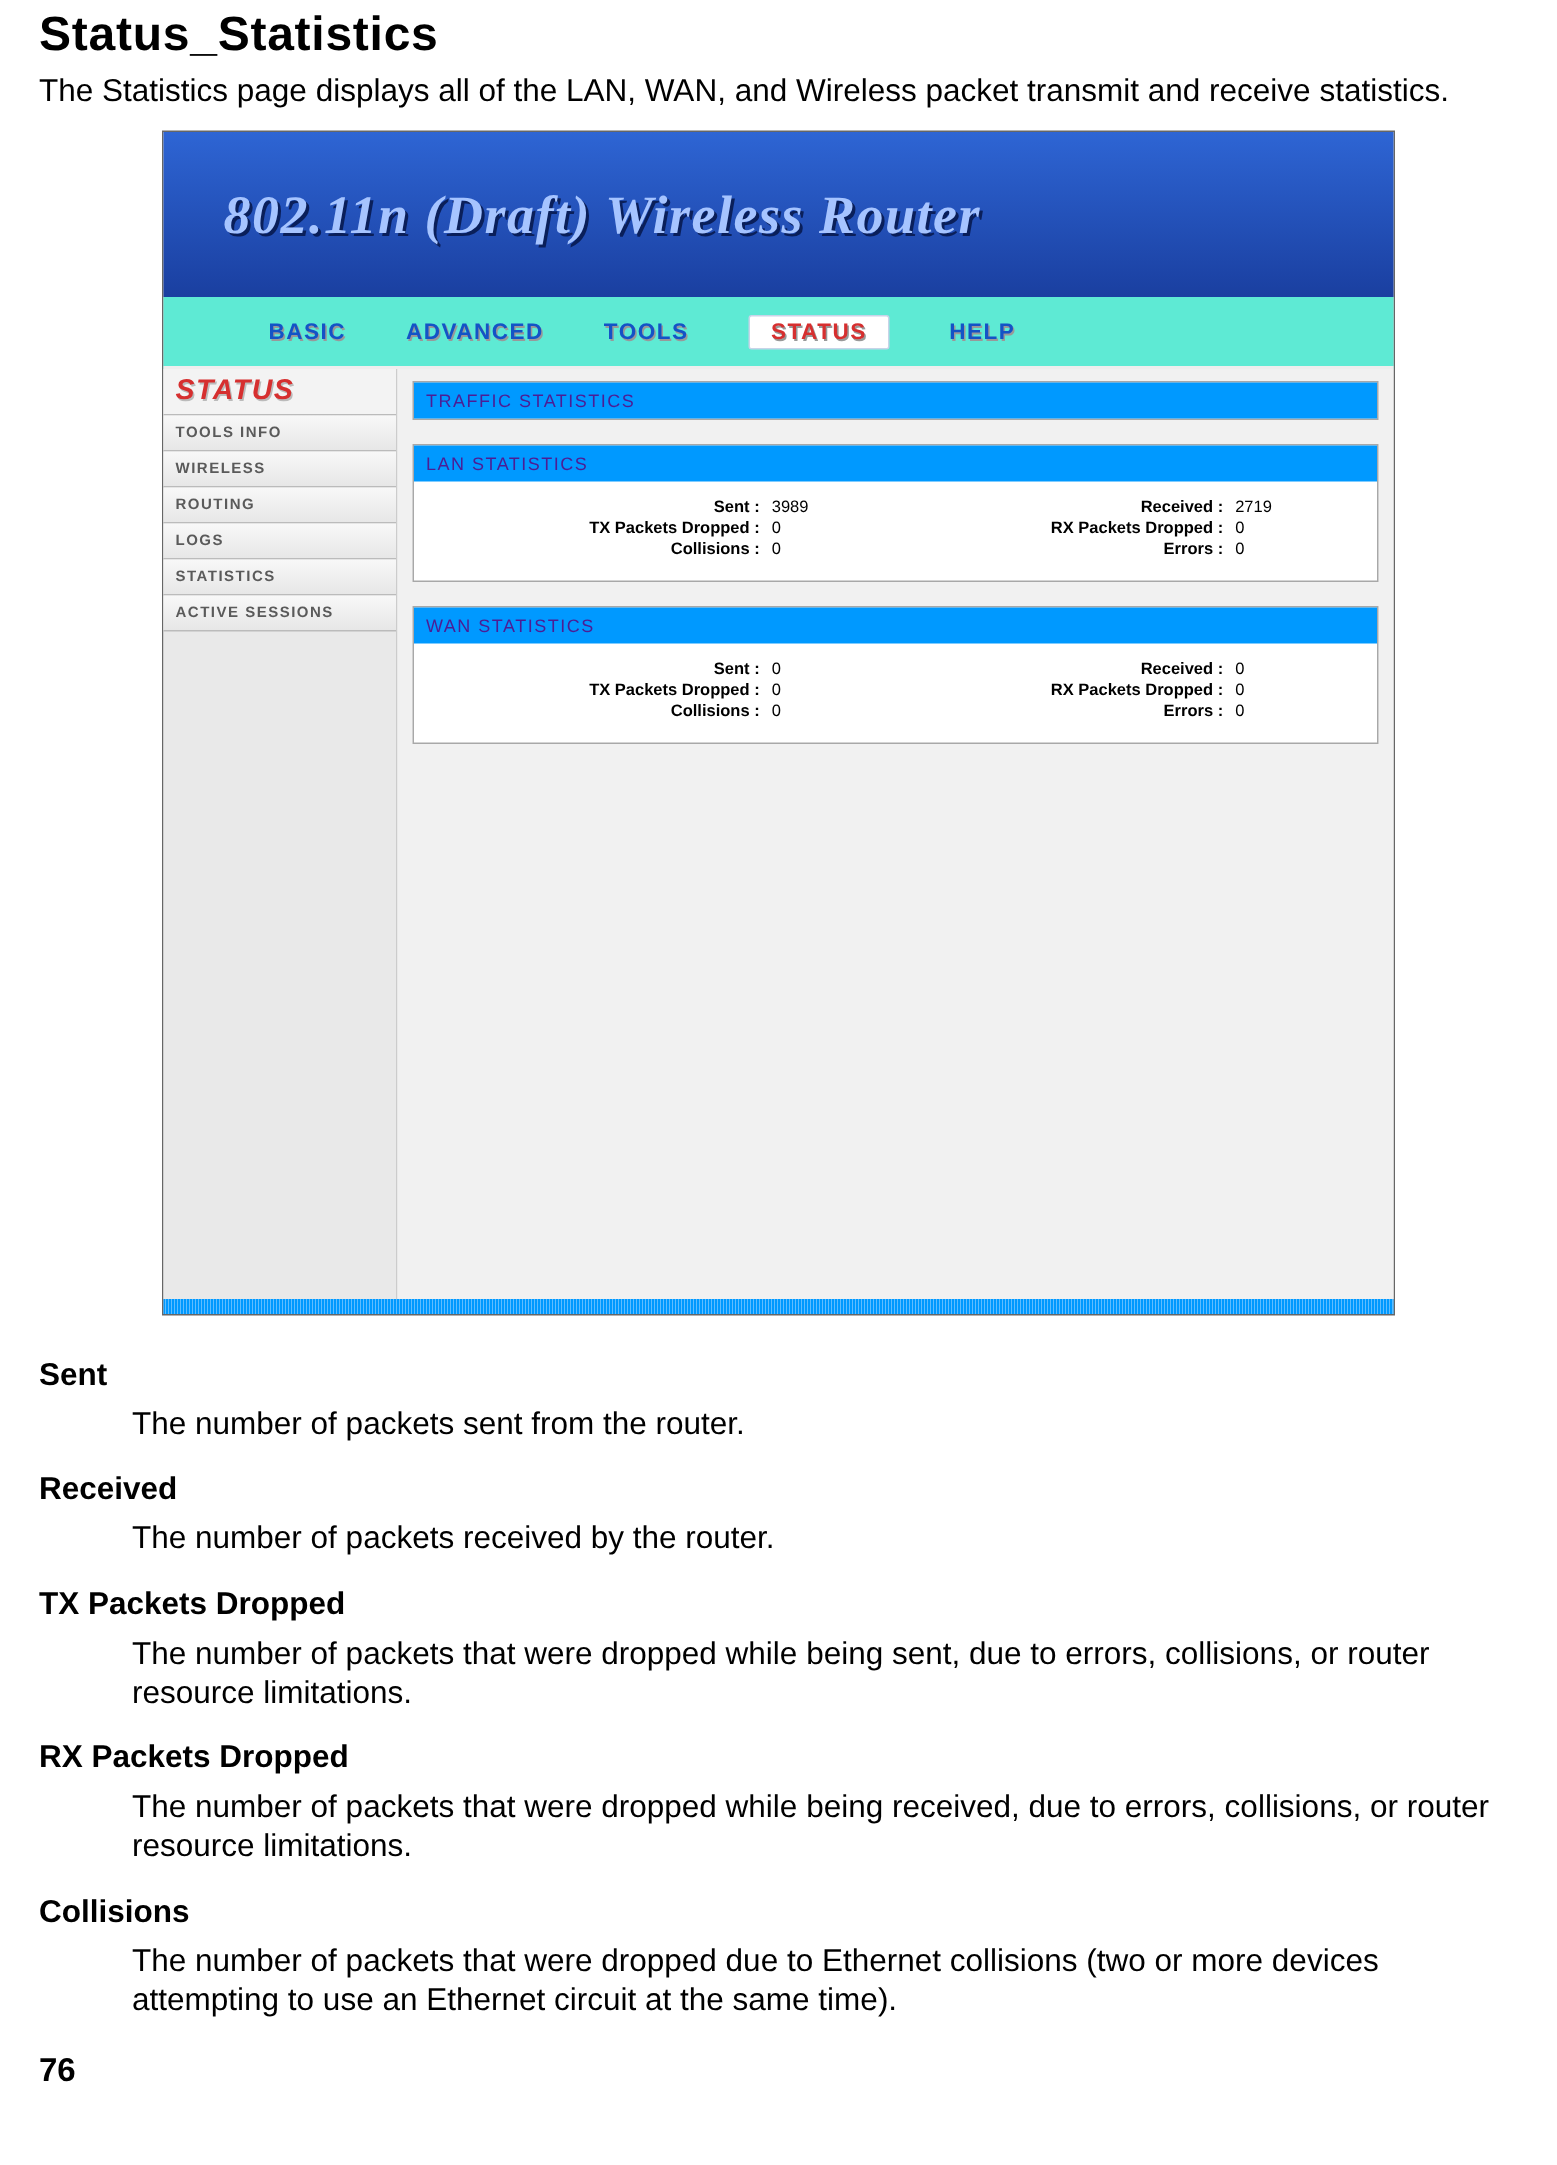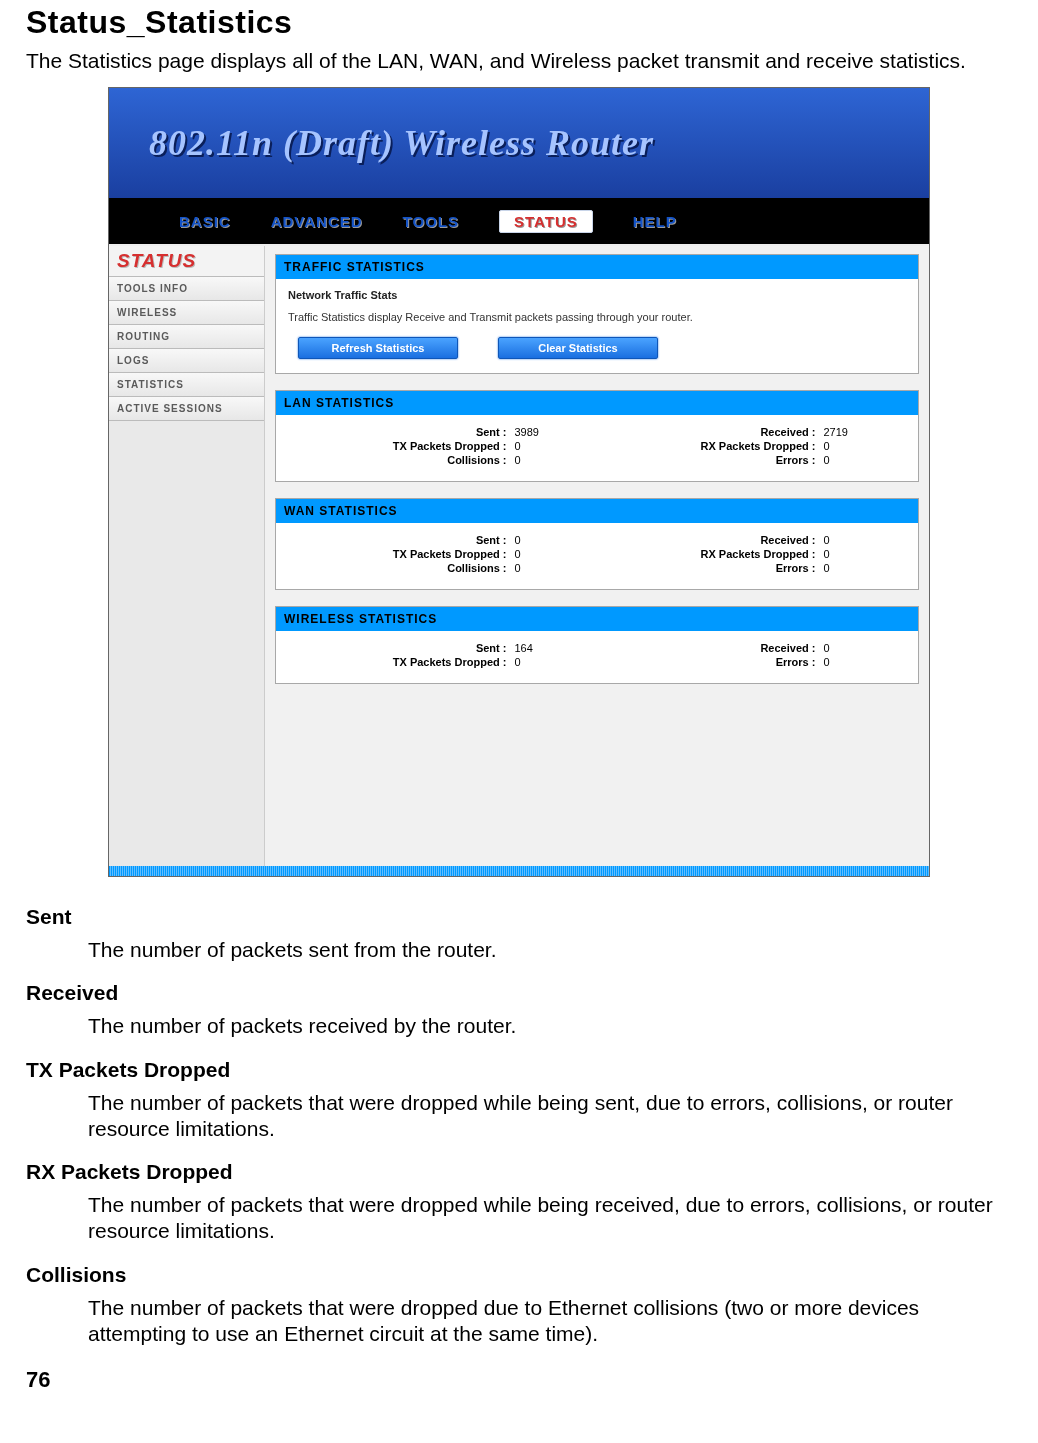--- a/index.html
+++ b/index.html
@@ -42,21 +42,21 @@
     padding-left: 40px;
     color: #a6c4ff;
     font-family: "Times New Roman", serif;
     font-weight: bold;
     font-style: italic;
     font-size: 36px;
     letter-spacing: 1px;
     text-shadow: 2px 2px 0 #0a1f5a;
   }
   .ss-navbar {
-    background: #000000;
+    background: #5eead4;
     height: 46px;
     display: flex;
     align-items: center;
     padding-left: 70px;
     gap: 40px;
     border-bottom: 2px solid #eee;
   }
   .nav-item {
     color: #1453c6;
     font-weight: bold;
@@ -110,22 +110,22 @@
     background: #f1f1f1;
     padding: 8px 10px 30px 10px;
   }
   .panel {
     background: #fff;
     border: 1px solid #a8a8a8;
     margin-bottom: 16px;
   }
   .panel-title {
     background: #0099ff;
-    color: #000000;
-    font-weight: bold;
+    color: #4c1d95;
+    font-weight: normal;
     font-size: 12px;
     letter-spacing: 1px;
     padding: 5px 8px;
   }
   .panel-body {
     padding: 10px 12px 14px 12px;
   }
   .nts {
     font-weight: bold;
     font-size: 11px;
@@ -229,28 +229,20 @@
           <div class="sidebar-item">ROUTING</div>
           <div class="sidebar-item">LOGS</div>
           <div class="sidebar-item">STATISTICS</div>
           <div class="sidebar-item">ACTIVE SESSIONS</div>
         </div>
 
         <div class="ss-main">
 
           <div class="panel">
             <div class="panel-title">TRAFFIC STATISTICS</div>
-            <div class="panel-body">
-              <div class="nts">Network Traffic Stats</div>
-              <div class="nts-desc">Traffic Statistics display Receive and Transmit packets passing through your router.</div>
-              <div class="btn-row">
-                <div class="ss-btn">Refresh Statistics</div>
-                <div class="ss-btn">Clear Statistics</div>
-              </div>
-            </div>
           </div>
 
           <div class="panel">
             <div class="panel-title">LAN STATISTICS</div>
             <div class="panel-body">
               <table class="stats">
                 <tbody>
                     <tr>
                   <td class="lbl">Sent :</td>
                   <td class="val">3989</td>
@@ -295,41 +287,20 @@
                   <td class="lbl">Collisions :</td>
                   <td class="val">0</td>
                   <td class="lbl">Errors :</td>
                   <td class="val">0</td>
                 </tr>
               </tbody>
                 </table>
             </div>
           </div>
 
-          <div class="panel">
-            <div class="panel-title">WIRELESS STATISTICS</div>
-            <div class="panel-body">
-              <table class="stats">
-                <tbody>
-                    <tr>
-                  <td class="lbl">Sent :</td>
-                  <td class="val">164</td>
-                  <td class="lbl">Received :</td>
-                  <td class="val">0</td>
-                </tr>
-                <tr>
-                  <td class="lbl">TX Packets Dropped :</td>
-                  <td class="val">0</td>
-                  <td class="lbl">Errors :</td>
-                  <td class="val">0</td>
-                </tr>
-              </tbody>
-                </table>
-            </div>
-          </div>
 
         </div>
       </div>
       <div class="ss-footer"></div>
     </div>
   </div>
 
   <div class="defs">
     <div class="def-term">Sent</div>
     <div class="def-desc">The number of packets sent from the router.</div>

